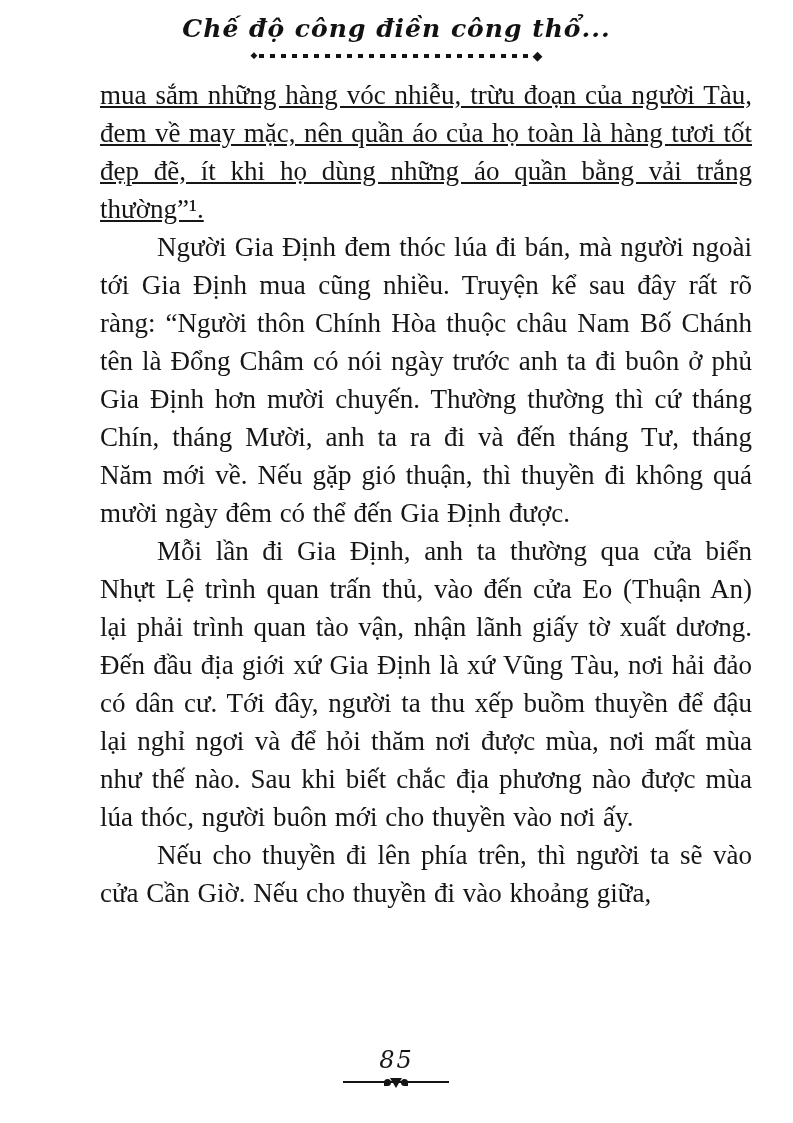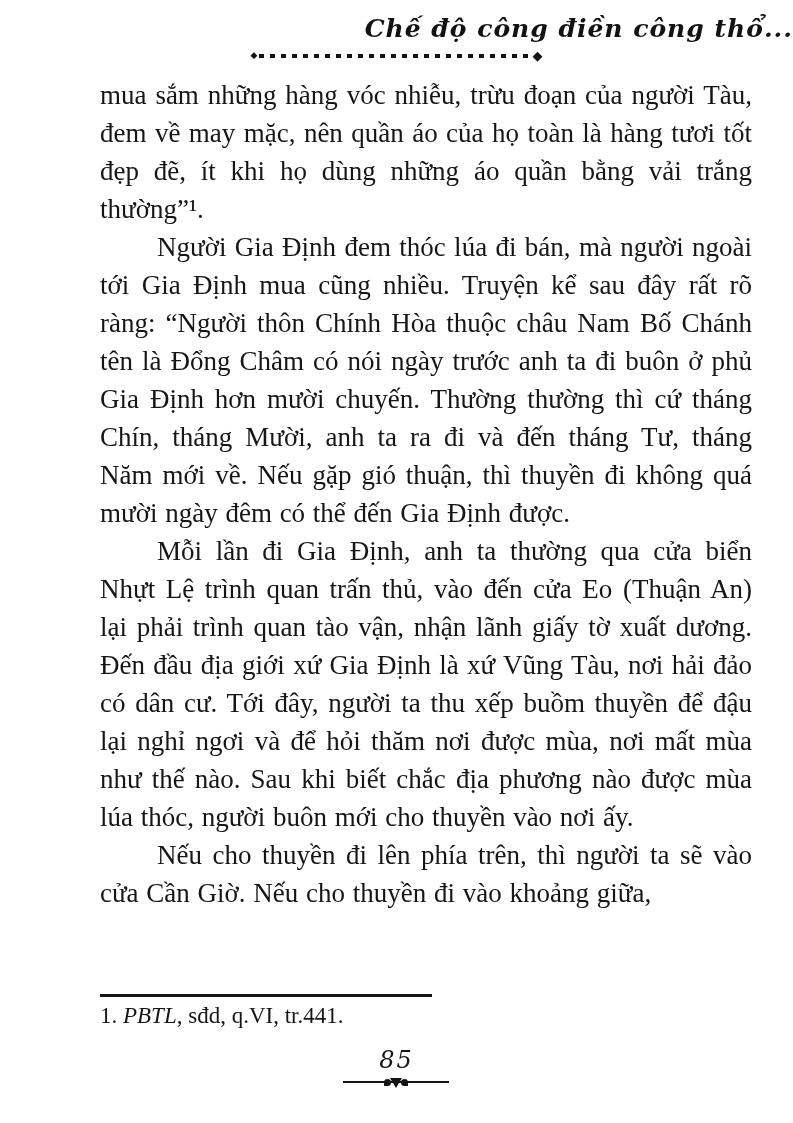--- a/index.html
+++ b/index.html
@@ -13,21 +13,21 @@
     font-family: "Liberation Serif", serif;
     overflow: hidden;
   }
 
   
   .page-header {
     position: absolute;
     top: 14px;
     left: 0;
     width: 100%;
-    text-align: right;
+    text-align: center;
   }
   .running-title {
     font-family: "DejaVu Serif", serif;
     font-weight: 700;
     font-style: italic;
     font-size: 25px;
     letter-spacing: 1px;
     color: #121212;
   }
   .header-rule {
@@ -55,21 +55,21 @@
     position: absolute;
     top: 76px;
     left: 100px;
     width: 652px;
     font-size: 27px;
     line-height: 38px;
     text-align: justify;
     word-spacing: 1px;
   }
   .body-text p { margin: 0; text-indent: 57px; }
-  .body-text p.no-indent { text-indent: 0; }
+  .body-text p.no-indent { text-indent: 0; text-decoration: underline; }
 
   
   .footnote-area {
     position: absolute;
     left: 100px;
     top: 994px;
     width: 652px;
   }
   .footnote-rule {
     width: 332px;
@@ -140,26 +140,20 @@
     </div>
   </div>
 
   <div class="body-text">
     <p class="no-indent">mua sắm những hàng vóc nhiễu, trừu đoạn của người Tàu, đem về may mặc, nên quần áo của họ toàn là hàng tươi tốt đẹp đẽ, ít khi họ dùng những áo quần bằng vải trắng thường”¹.</p>
     <p>Người Gia Định đem thóc lúa đi bán, mà người ngoài tới Gia Định mua cũng nhiều. Truyện kể sau đây rất rõ ràng: “Người thôn Chính Hòa thuộc châu Nam Bố Chánh tên là Đổng Châm có nói ngày trước anh ta đi buôn ở phủ Gia Định hơn mười chuyến. Thường thường thì cứ tháng Chín, tháng Mười, anh ta ra đi và đến tháng Tư, tháng Năm mới về. Nếu gặp gió thuận, thì thuyền đi không quá mười ngày đêm có thể đến Gia Định được.</p>
     <p>Mỗi lần đi Gia Định, anh ta thường qua cửa biển Nhựt Lệ trình quan trấn thủ, vào đến cửa Eo (Thuận An) lại phải trình quan tào vận, nhận lãnh giấy tờ xuất dương. Đến đầu địa giới xứ Gia Định là xứ Vũng Tàu, nơi hải đảo có dân cư. Tới đây, người ta thu xếp buồm thuyền để đậu lại nghỉ ngơi và để hỏi thăm nơi được mùa, nơi mất mùa như thế nào. Sau khi biết chắc địa phương nào được mùa lúa thóc, người buôn mới cho thuyền vào nơi ấy.</p>
     <p>Nếu cho thuyền đi lên phía trên, thì người ta sẽ vào cửa Cần Giờ. Nếu cho thuyền đi vào khoảng giữa,</p>
   </div>
 
-  <div class="footnote-area">
-    <div class="footnote-rule"></div>
-    <p class="footnote-line">
-      <span>1. </span><span class="work">PBTL</span><span>, sđd, q.VI, tr.441.</span>
-    </p>
-  </div>
 
   <div class="page-number">85</div>
 
   <div class="footer-rule">
     <span class="fleuron"></span>
   </div>
 
 </div>
 
 </body></html>

